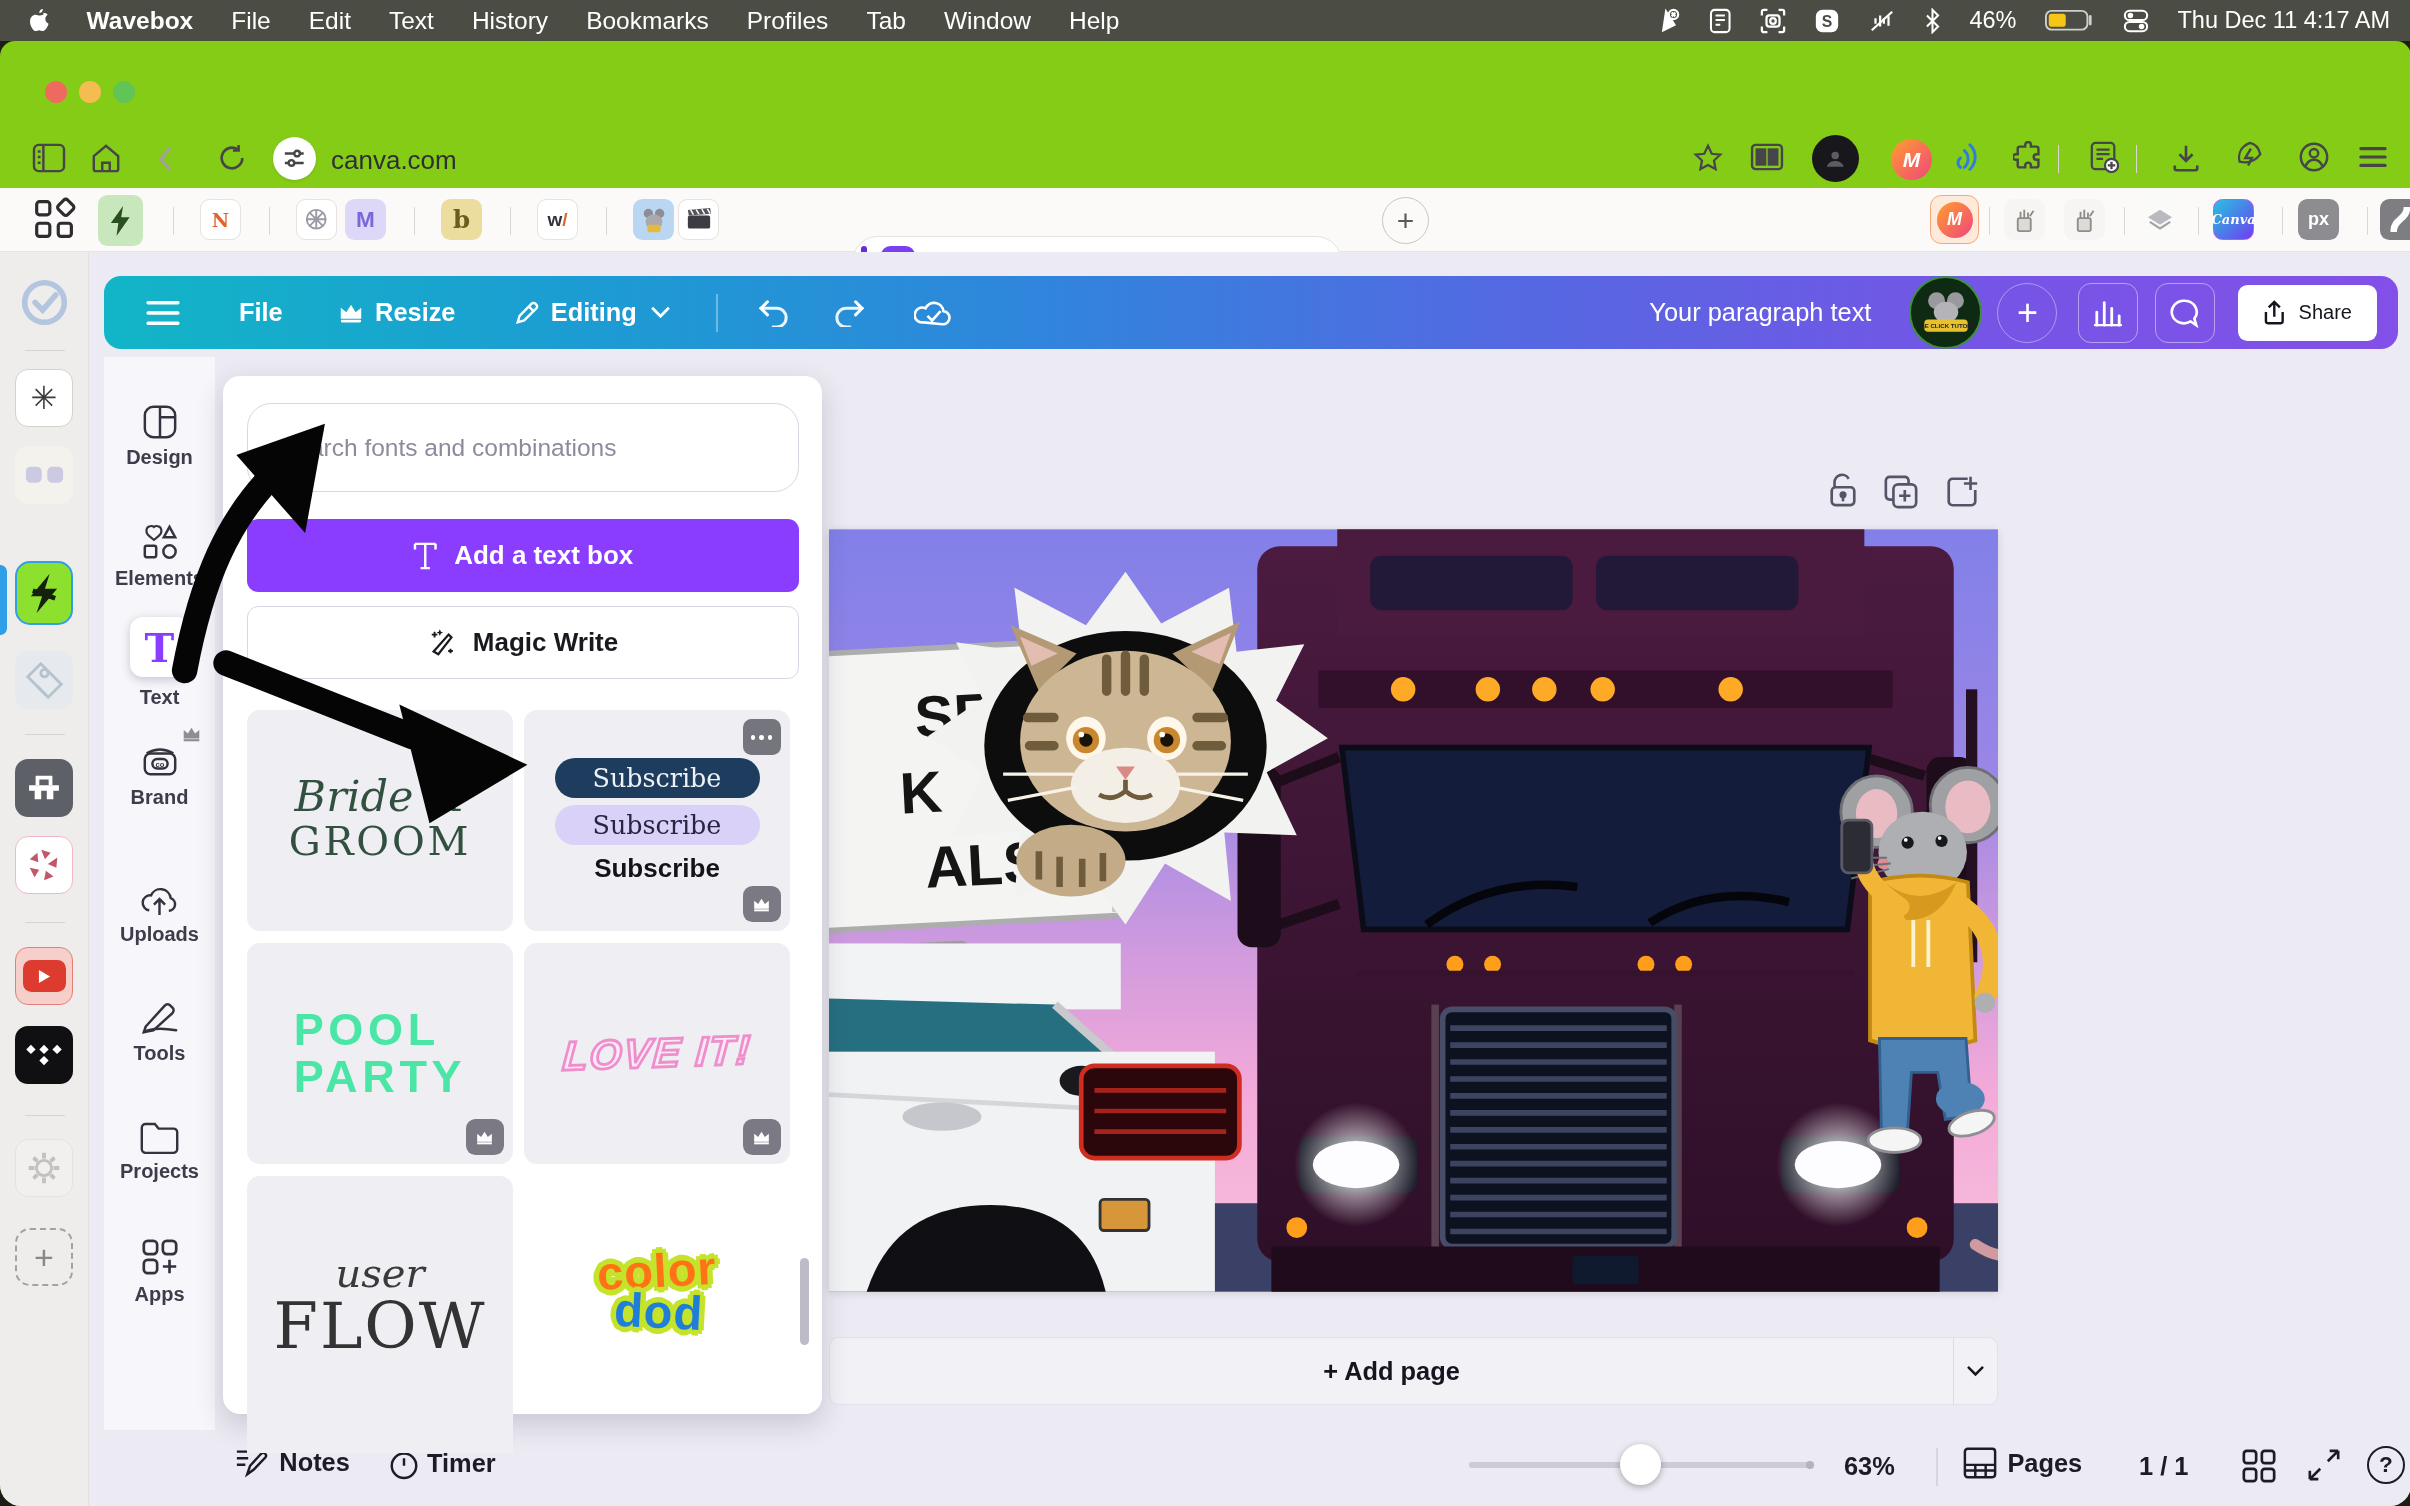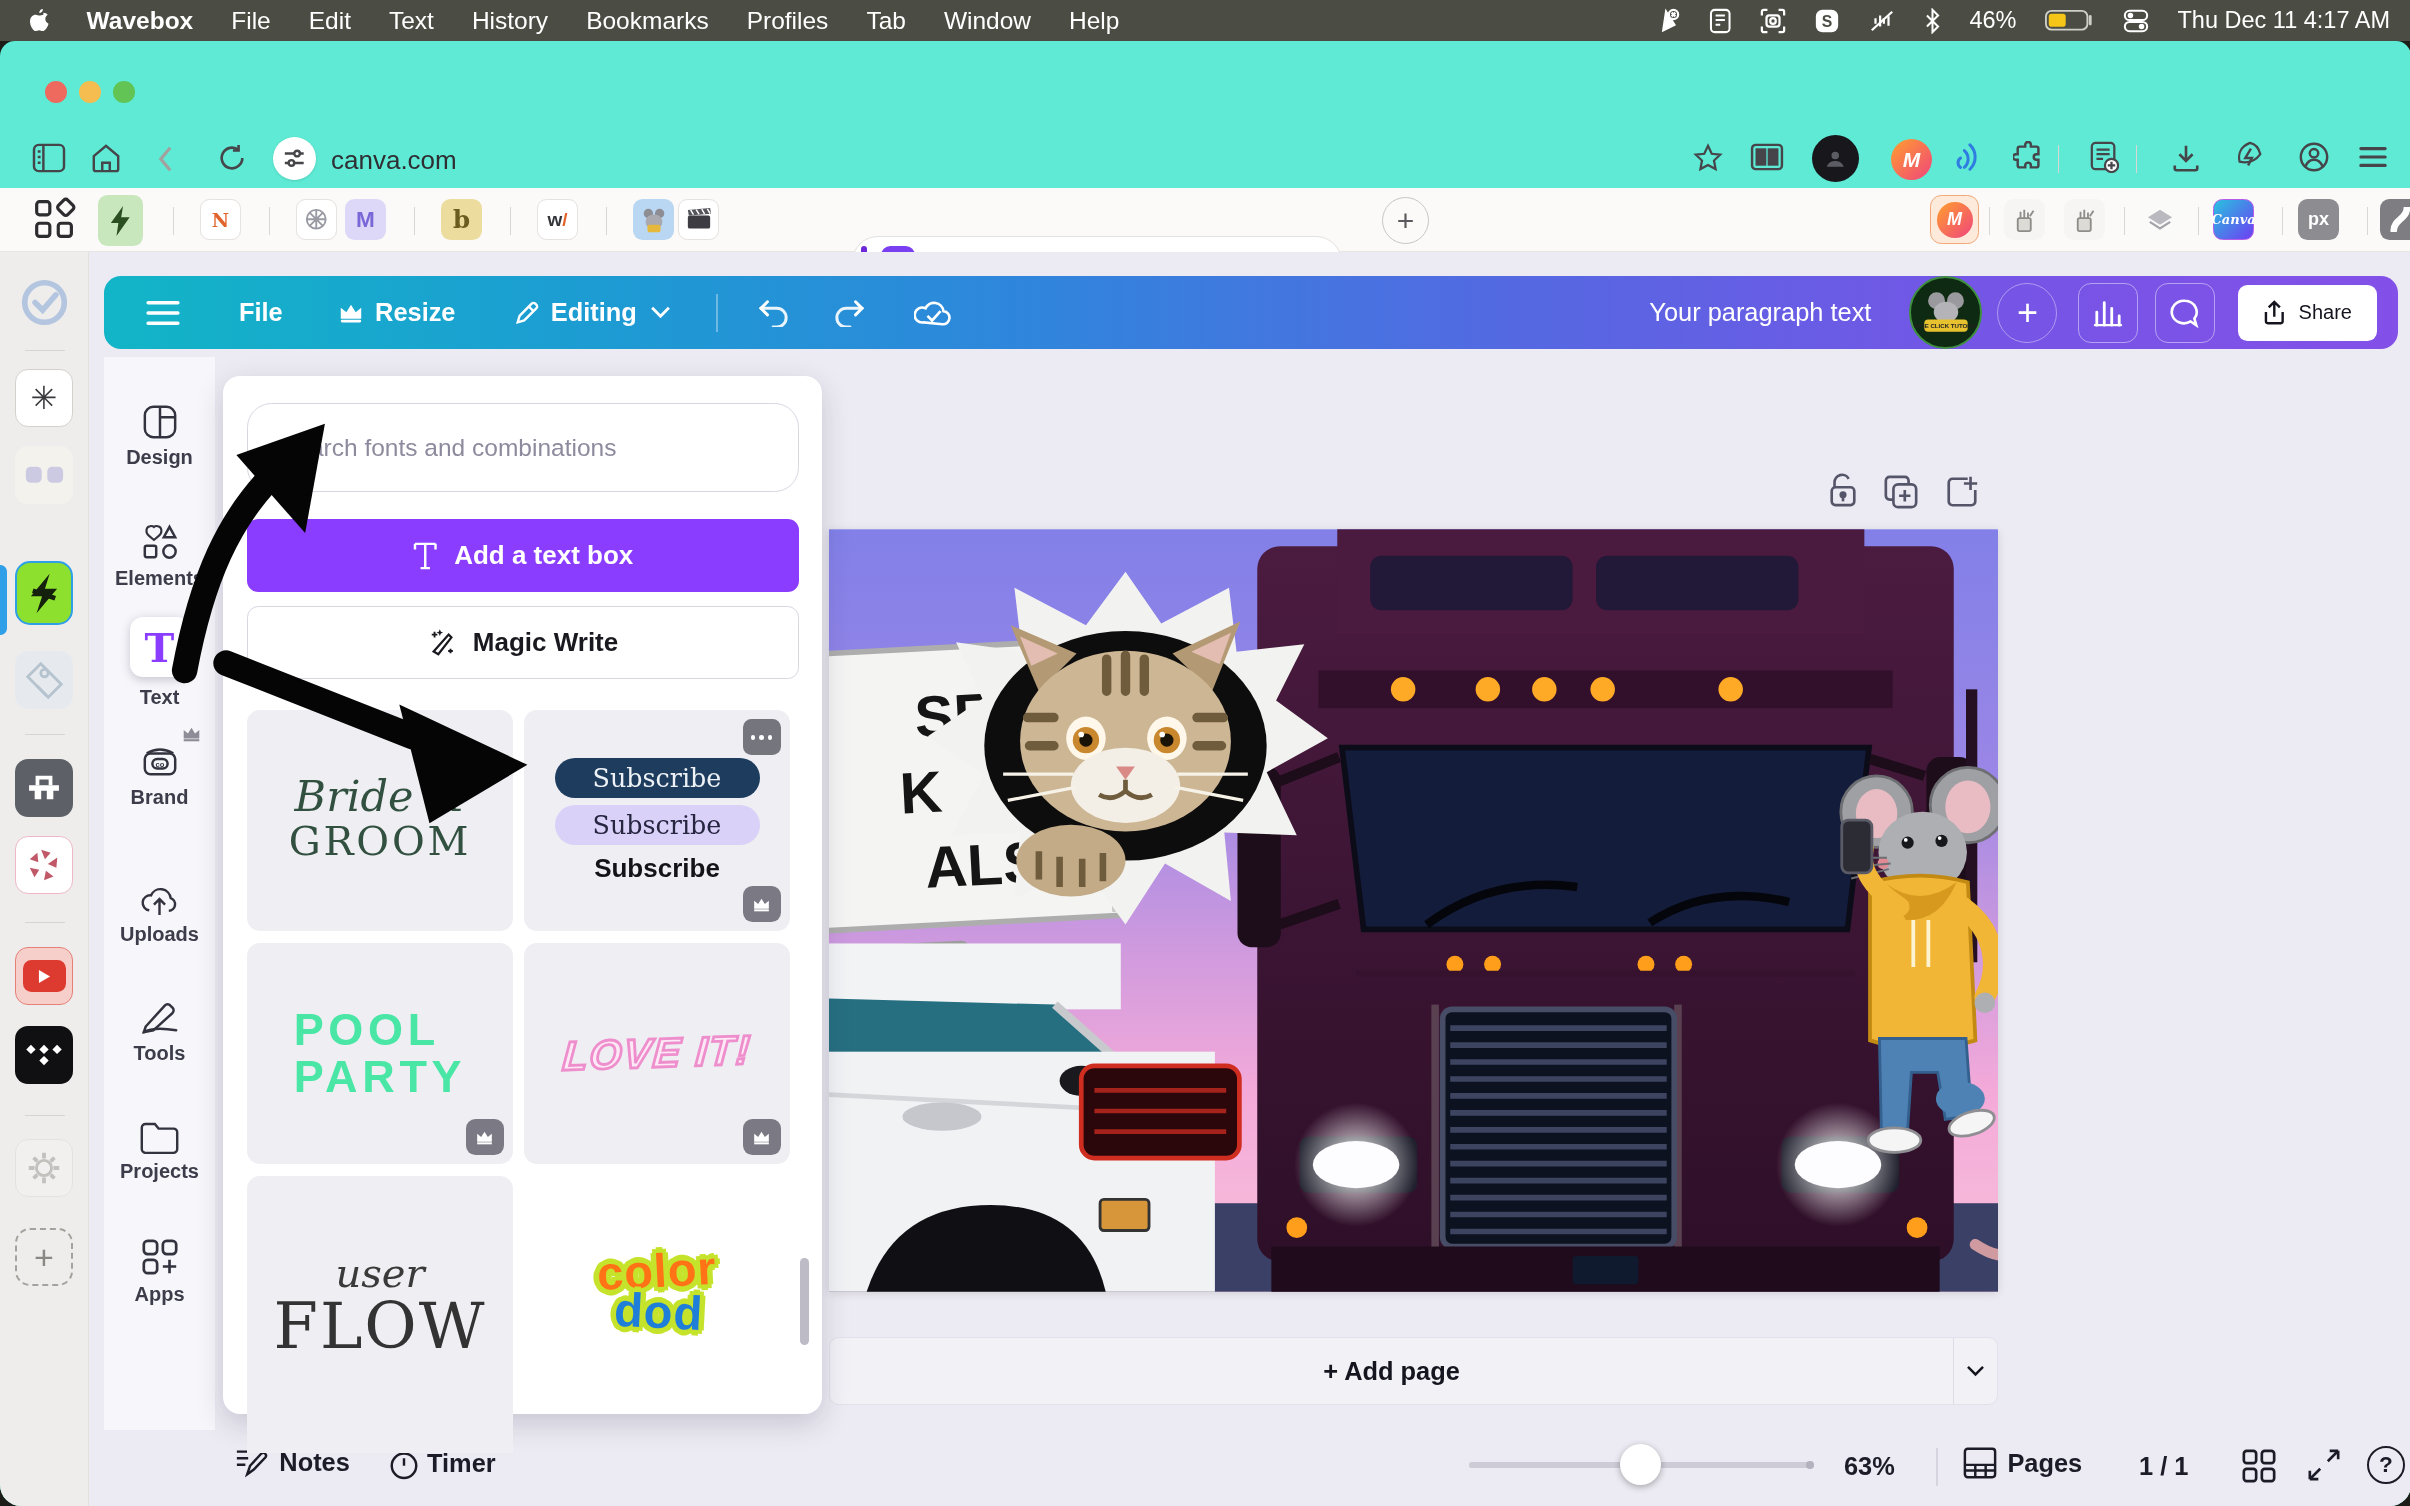--- a/index.html
+++ b/index.html
@@ -7,21 +7,21 @@
   .screen{position:relative;width:2411px;height:1507px;overflow:hidden;font-family:"Liberation Sans",sans-serif;-webkit-font-smoothing:antialiased;}
   .abs{position:absolute;}
   .i{display:flex;align-items:center;justify-content:center;}
 
   
   .menubar{left:0;top:0;width:2411px;height:41px;background:#4b4c43;display:flex;align-items:center;color:#fff;font-size:24.5px;}
   .menubar .mi{margin-right:38px;white-space:nowrap;}
   .menubar .right{margin-left:auto;display:flex;align-items:center;gap:28px;padding-right:21px;font-size:23.5px;}
 
   
-  .window{left:0;top:41px;width:2411px;height:1465px;border-radius:15px 15px 21px 21px;background:#5eead4;overflow:hidden;}
+  .window{left:0;top:41px;width:2411px;height:1465px;border-radius:15px 15px 21px 21px;background:#84cc16;overflow:hidden;}
   .tl{width:21.7px;height:21.7px;border-radius:50%;}
   .toolbar-ic{color:#48484c;}
   .urltext{font-size:26px;color:#2e2e33;}
   .tile{width:41px;height:41px;border-radius:9.4px;display:flex;align-items:center;justify-content:center;font-weight:700;font-size:19px;}
   .vd{width:0.9px;height:28px;background:#d9d6d3;}
   .tabpill{left:852px;top:195px;width:490px;height:53px;background:#fff;border:0.9px solid #e4e1de;border-radius:26px;display:flex;align-items:center;box-shadow:0 0.9px 1.9px rgba(0,0,0,.05);}
 
   
   .rail{left:0;top:252px;width:89px;height:1254px;background:#efedeb;border-right:0.9px solid #e3e0dd;}
   .rtile{position:absolute;left:15px;width:58px;height:58px;border-radius:13px;display:flex;align-items:center;justify-content:center;}

